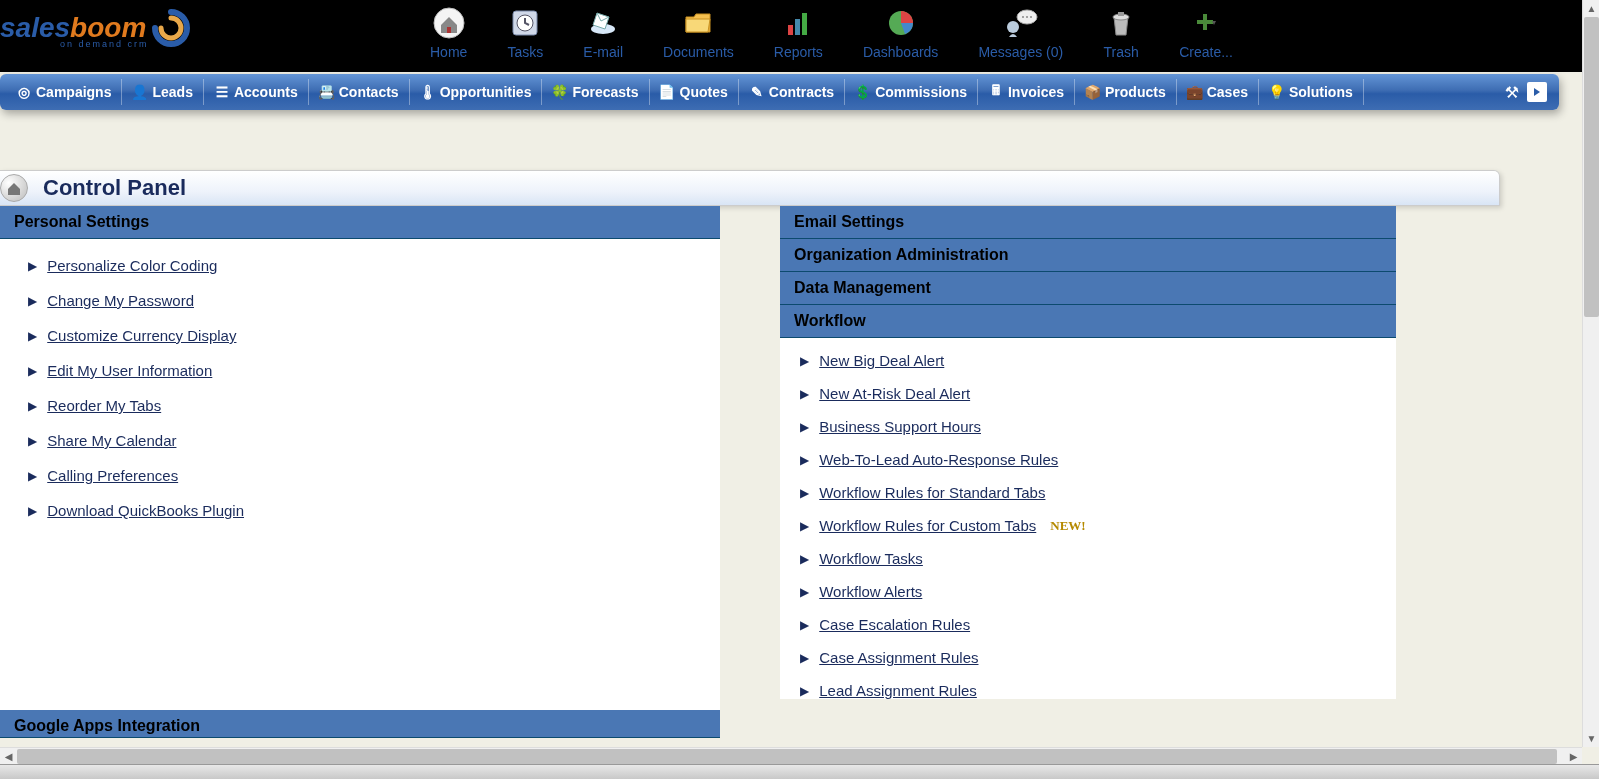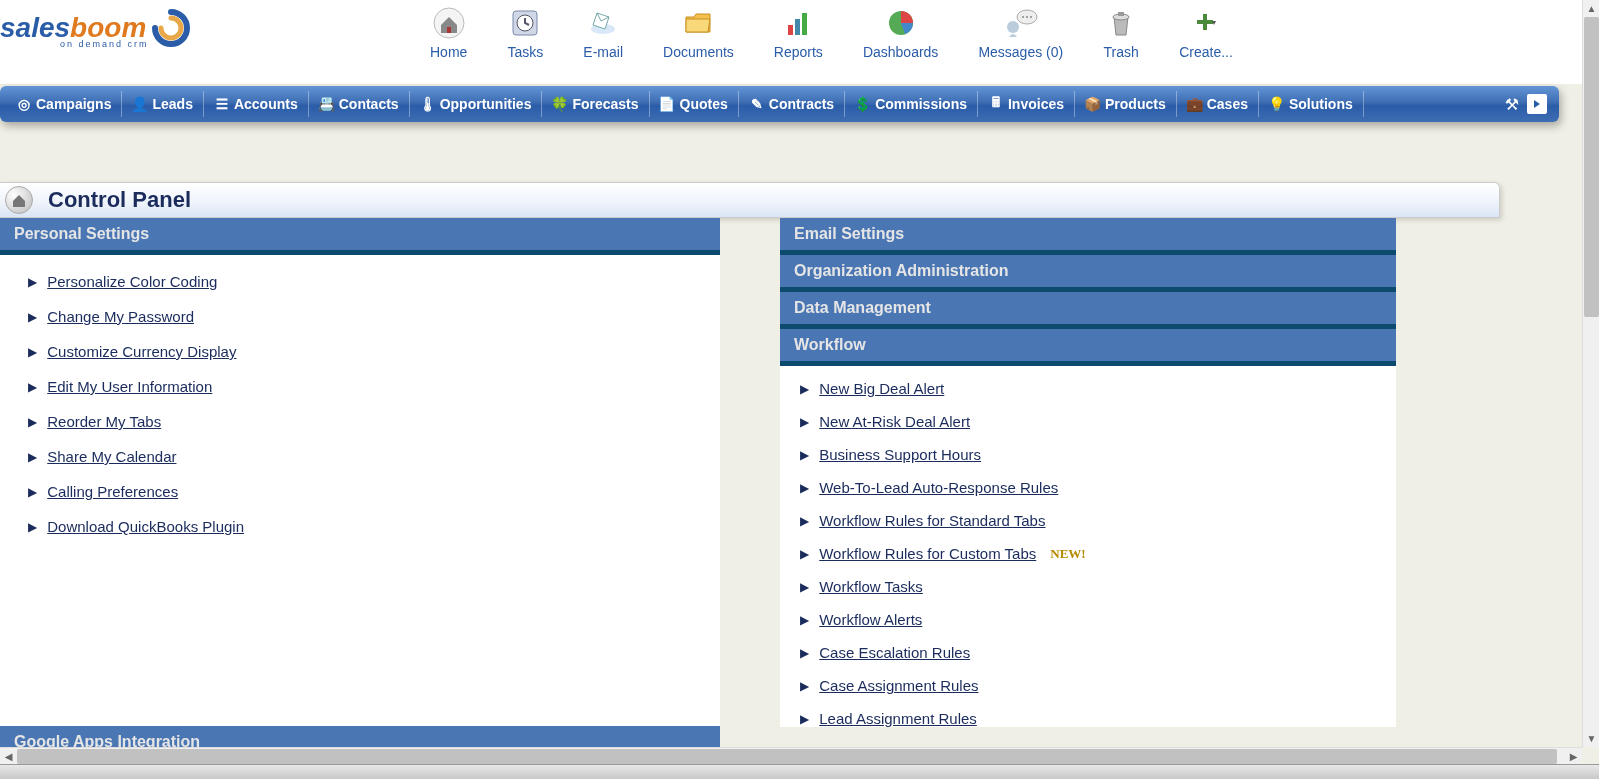--- a/index.html
+++ b/index.html
@@ -5,22 +5,22 @@
   * { margin: 0; padding: 0; box-sizing: border-box; }
   body {
     font-family: Arial, Helvetica, sans-serif;
     background: #f0efe5;
     width: 1599px;
     height: 779px;
     overflow: hidden;
     position: relative;
   }
   .top-area {
-    background: #ffffff;
-    height: 84px;
+    background: #000000;
+    height: 72px;
     display: flex;
     align-items: flex-start;
   }
   .logo {
     width: 200px;
     height: 55px;
     display: flex;
     align-items: center;
     padding-left: 0px;
     position: relative;
@@ -124,21 +124,20 @@
     width: 1500px;
   }
   .page-header {
     background: linear-gradient(to bottom, #fff 0%, #eef3fb 60%, #d9e5f5 100%);
     border: 1px solid #ccc;
     border-left: none;
     height: 36px;
     display: flex;
     align-items: center;
     gap: 15px;
-    padding-left: 5px;
     border-radius: 0 6px 0 0;
     box-shadow: 2px 2px 5px rgba(0,0,0,0.15);
   }
   .page-header .home-ico {
     width: 28px;
     height: 28px;
     background: radial-gradient(circle at 30% 30%, #fff, #bbb);
     border-radius: 50%;
     display: flex;
     align-items: center;
@@ -151,25 +150,25 @@
     color: #1a2b5c;
   }
   .columns-wrap {
     display: flex;
     gap: 60px;
   }
   .left-col { width: 720px; }
   .right-col { width: 616px; }
   .section-header {
     background: #4a77b4;
-    color: #e5e5e5;
+    color: #000000;
     font-weight: bold;
     font-size: 16px;
     padding: 7px 14px;
-    border-bottom: 5px solid #0c4a6e;
+    border-bottom: 1px solid #0c4a6e;
   }
   .section-body {
     background: #fff;
     padding: 18px 28px 8px 28px;
   }
   .link-row {
     display: flex;
     align-items: center;
     gap: 10px;
     margin-bottom: 18px;

